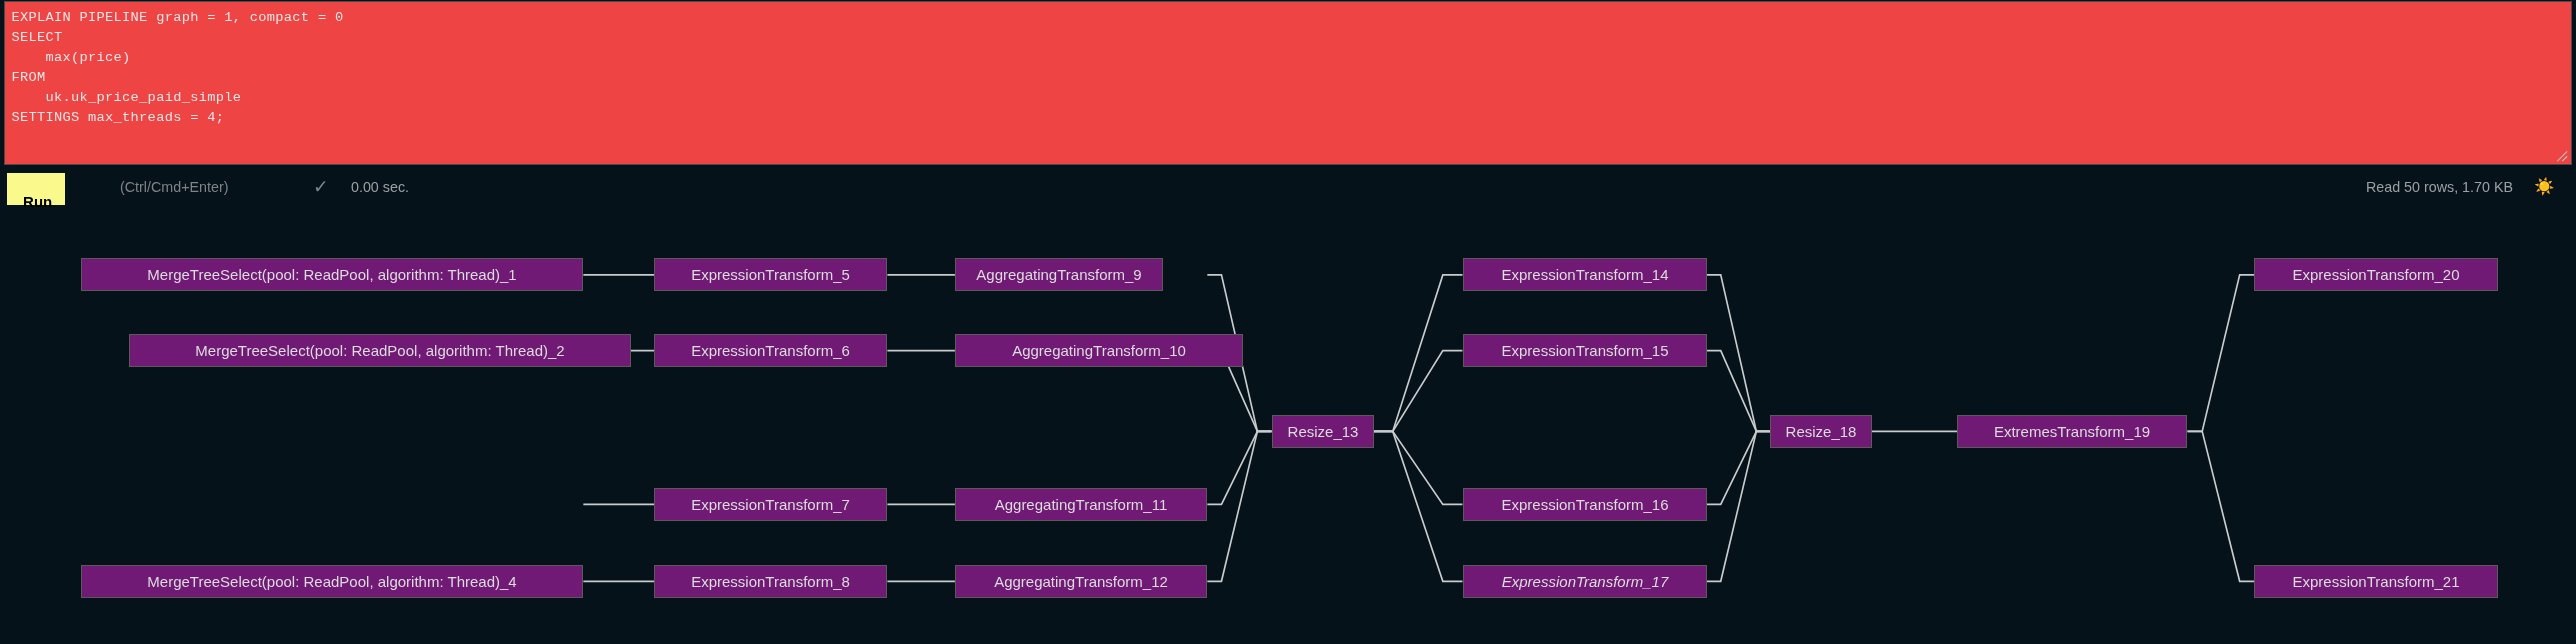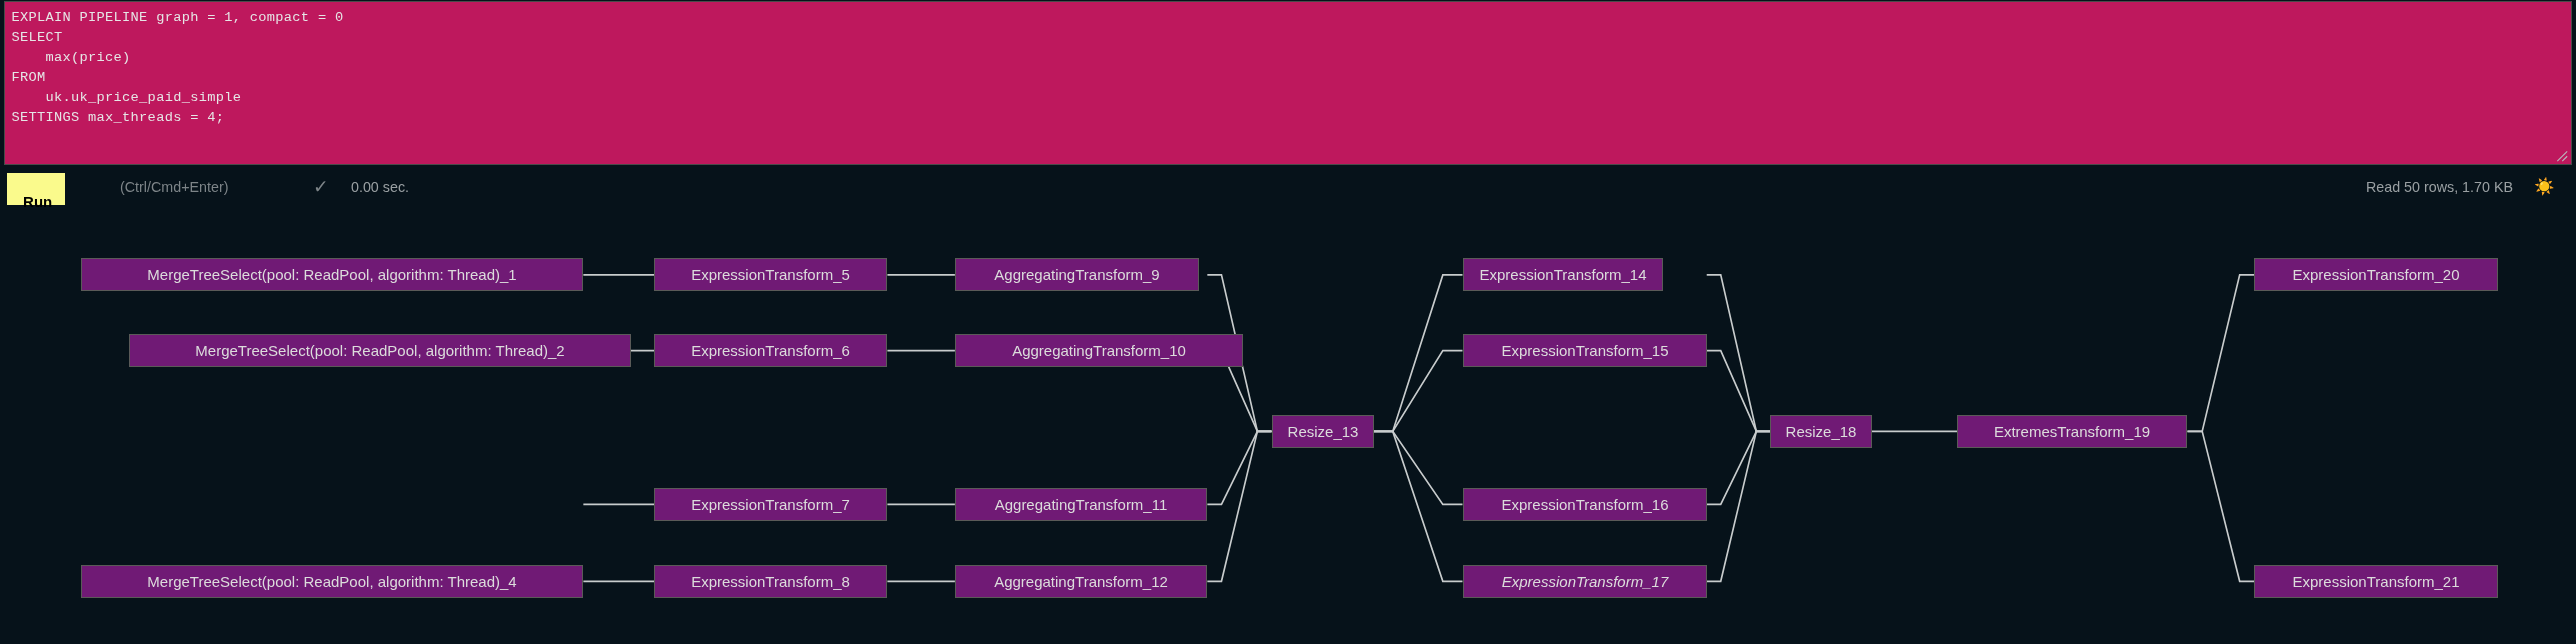--- a/index.html
+++ b/index.html
@@ -10,21 +10,21 @@
     overflow:hidden;
   }
   .page{position:relative;width:2576px;height:644px;}
 
   
   .editor-wrap{position:absolute;left:3.8px;top:1.1px;width:2568px;height:164px;}
   .sql-editor{
     display:block;
     box-sizing:border-box;
     width:2568px;height:164px;
-    background:#be185d;
+    background:#ef4444;
     color:#e6e6e6;
     border:1.1px solid #4a4a4a;
     outline:none;
     resize:none;
     padding:5.5px 6.6px;
     font-family:"Liberation Mono","DejaVu Sans Mono",monospace;
     font-size:13.7px;
     line-height:20px;
     white-space:pre;
     overflow:hidden;
@@ -163,36 +163,36 @@
       </div>
       <div class="node" style="left: 654px; top: 125px; width: 233px;">
         <span>ExpressionTransform_6</span>
       </div>
       <div class="node" style="left: 654px; top: 279px; width: 233px;">
         <span>ExpressionTransform_7</span>
       </div>
       <div class="node" style="left: 654px; top: 356px; width: 233px;">
         <span>ExpressionTransform_8</span>
       </div>
-      <div class="node" style="left: 955px; top: 49px; width: 244px; justify-content: center;">
+      <div class="node" style="left: 955px; top: 49px; width: 208px; justify-content: center;">
         <span>AggregatingTransform_9</span>
       </div>
       <div class="node" style="left: 955px; top: 125px; width: 288px;">
         <span>AggregatingTransform_10</span>
       </div>
       <div class="node" style="left: 955px; top: 279px; width: 252px;">
         <span>AggregatingTransform_11</span>
       </div>
       <div class="node" style="left: 955px; top: 356px; width: 252px;">
         <span>AggregatingTransform_12</span>
       </div>
       <div class="node" style="left: 1272px; top: 206px; width: 102px;">
         <span>Resize_13</span>
       </div>
-      <div class="node" style="left: 1463px; top: 49px; width: 200px;">
+      <div class="node" style="left: 1463px; top: 49px; width: 244px;">
         <span>ExpressionTransform_14</span>
       </div>
       <div class="node" style="left: 1463px; top: 125px; width: 244px;">
         <span>ExpressionTransform_15</span>
       </div>
       <div class="node" style="left: 1463px; top: 279px; width: 244px;">
         <span>ExpressionTransform_16</span>
       </div>
       <div class="node" style="left: 1463px; top: 356px; width: 244px; font-style: italic;">
         <span>ExpressionTransform_17</span>

